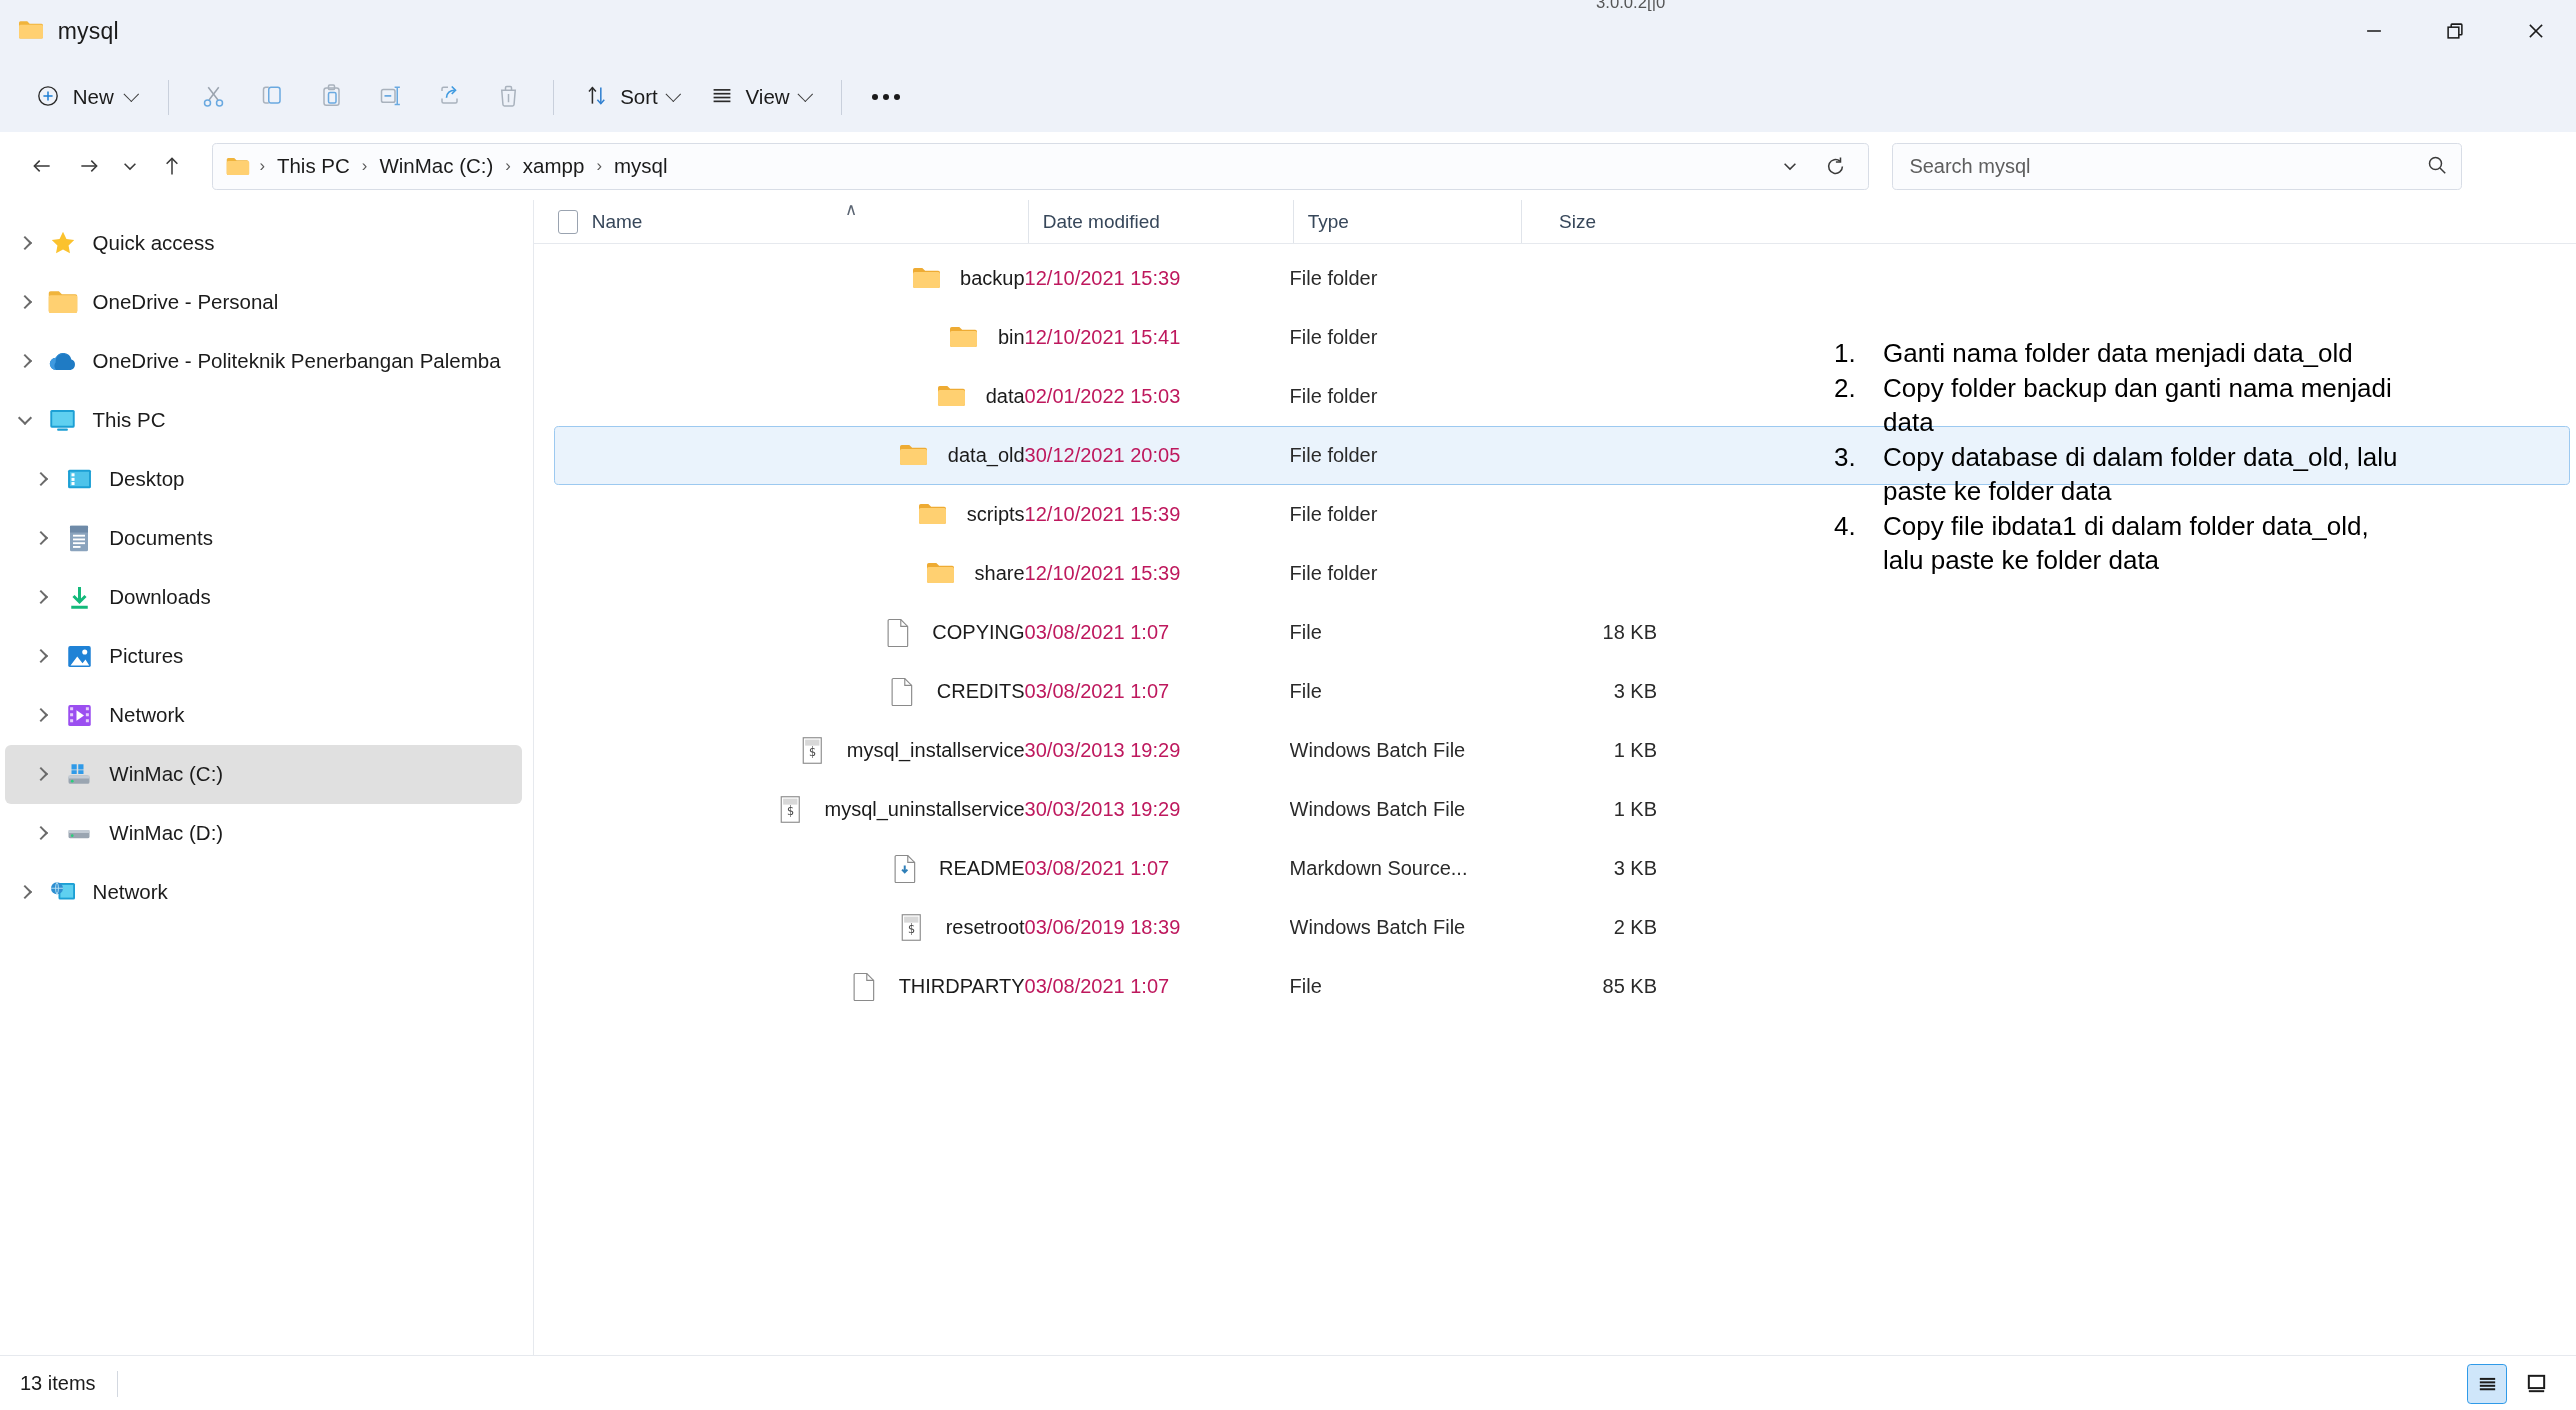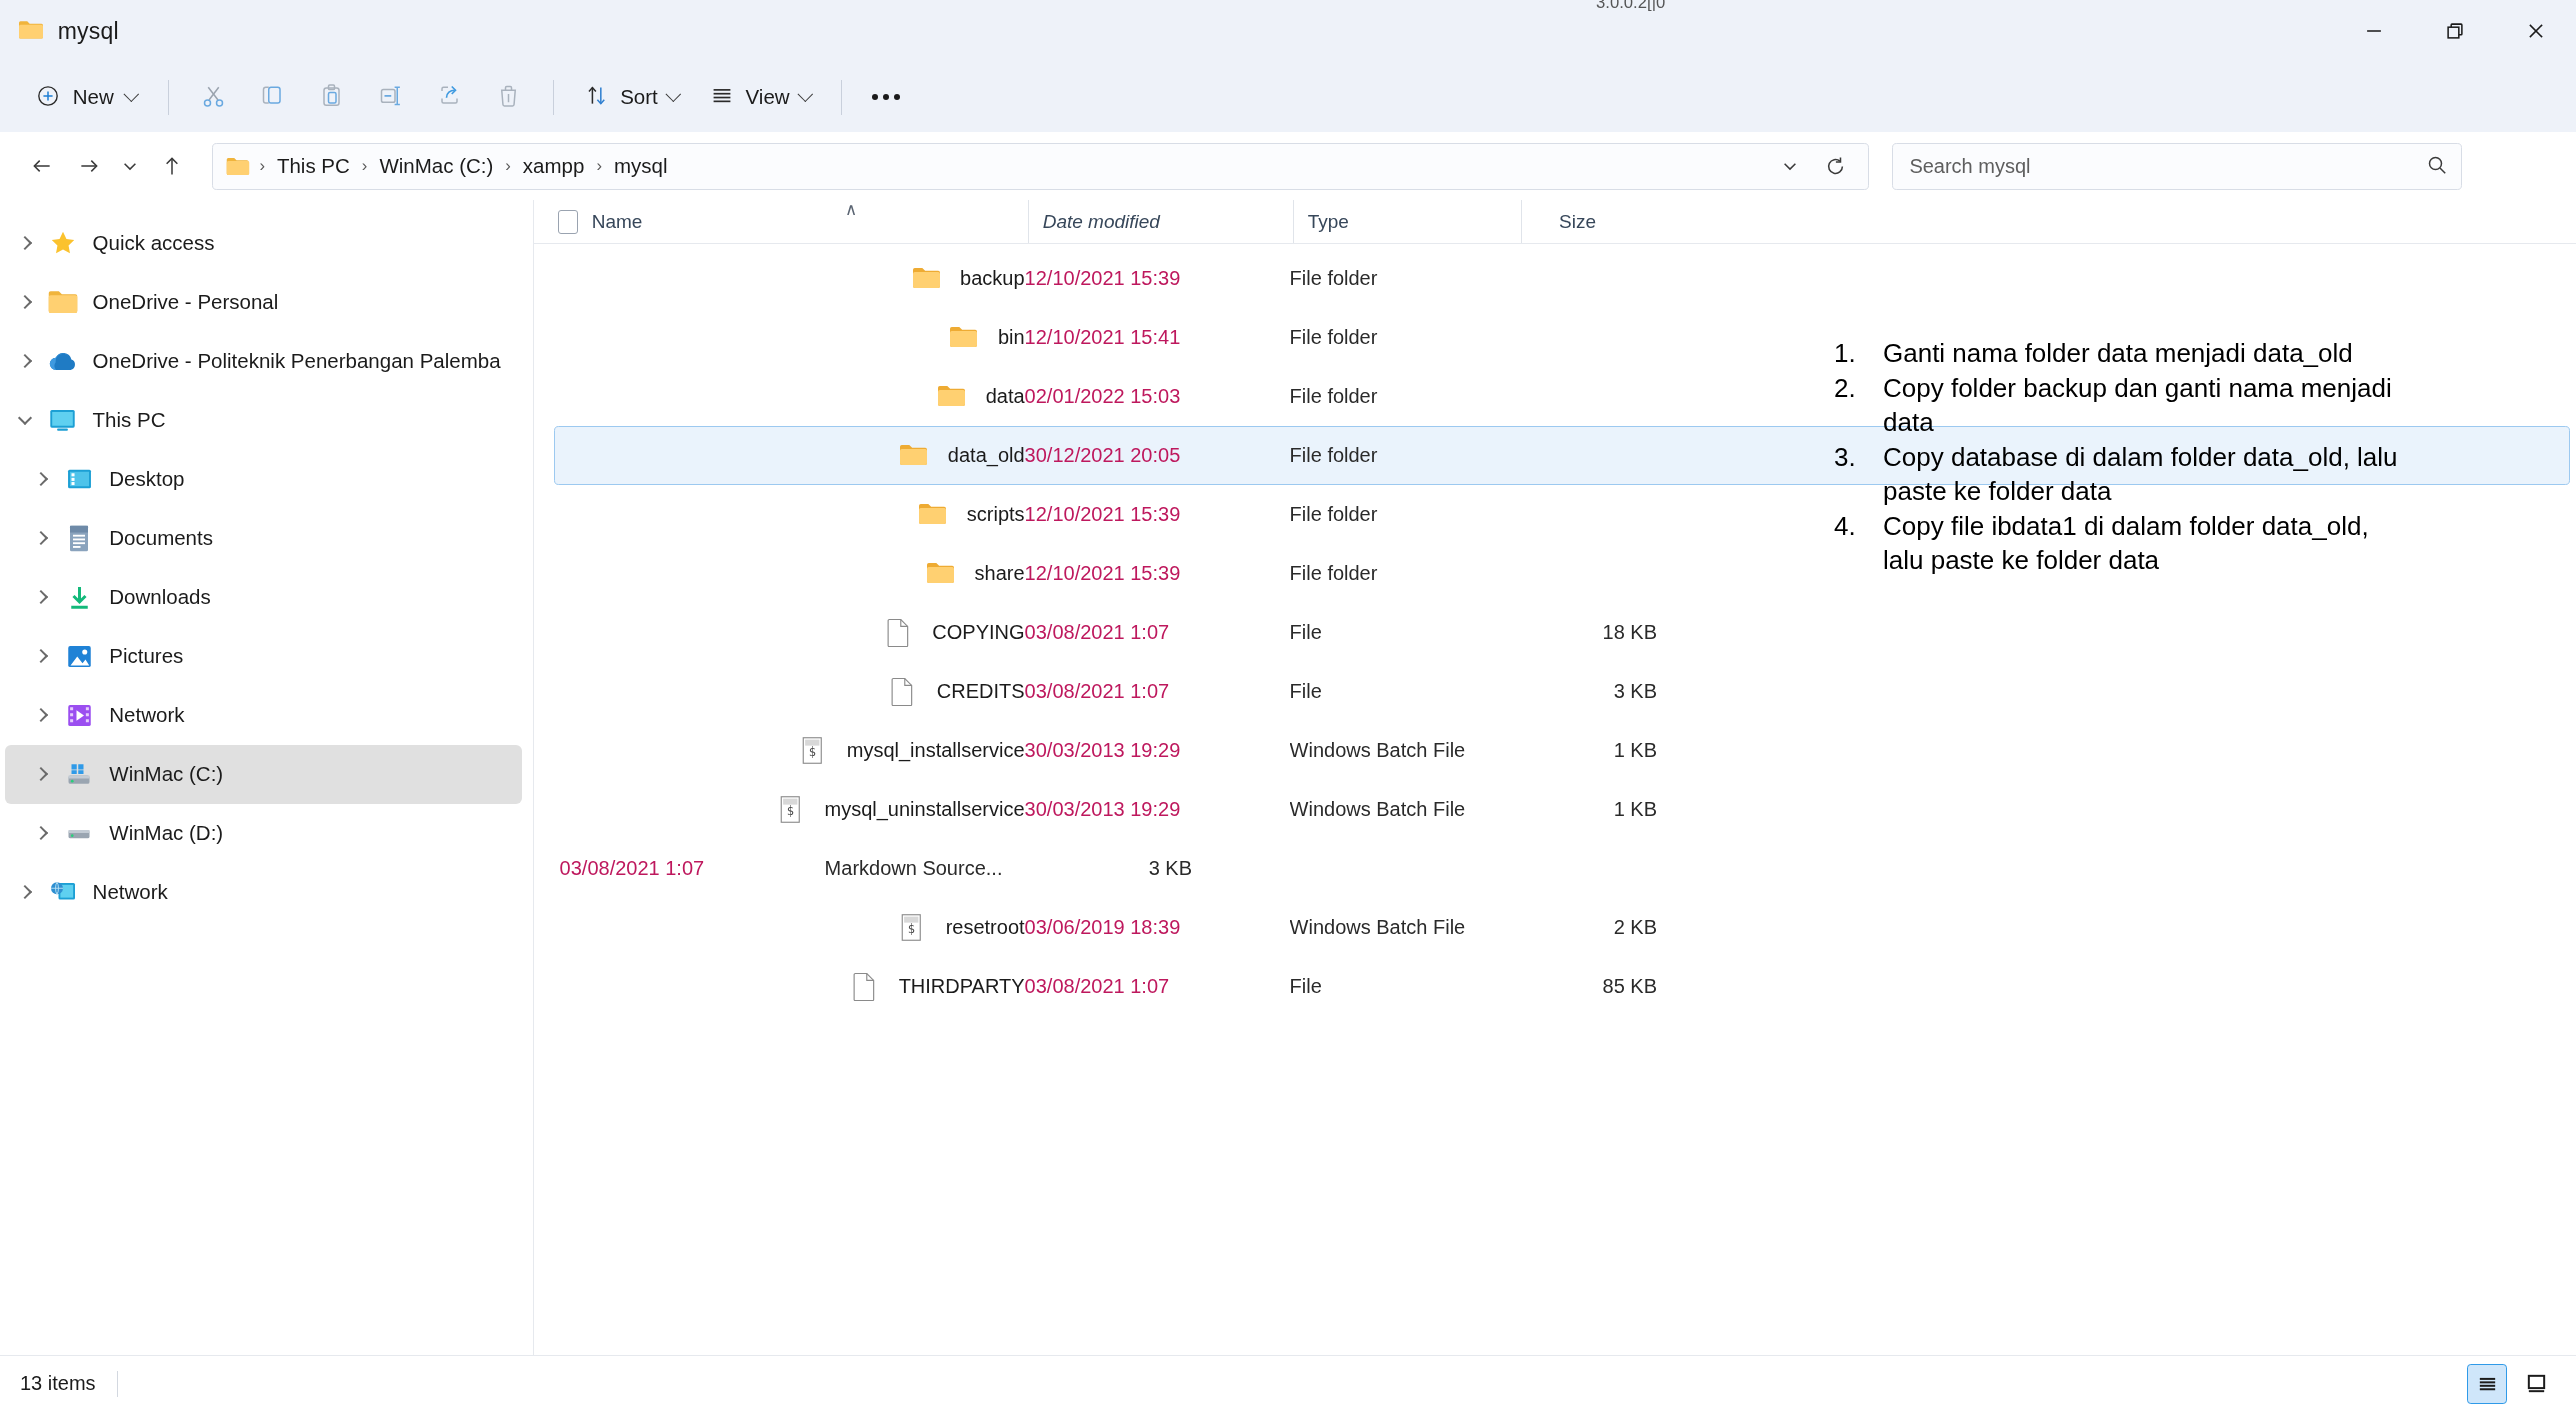--- a/index.html
+++ b/index.html
@@ -276,21 +276,21 @@
     display: flex;
     align-items: center;
     height: 100%;
     padding-left: 13.7px;
     border-left: 0.8px solid #e0e4ea;
     cursor: default;
     position: relative;
   }
   .ch:first-child { border-left: none; }
   .ch-name   { width: 470px; padding-left: 0; }
-  .ch-date   { width: 265px; font-style: italic; }
+  .ch-date   { width: 265px; }
   .ch-type   { width: 228px; }
   .ch-size   { width: 149px; padding-left: 37px; }
   .sel-chk {
     width: 20px; height: 24px;
     border: 1.5px solid #9aa3b0;
     border-radius: 3px;
     margin-right: 13.7px;
     flex: 0 0 auto;
     cursor: default;
   }
@@ -977,20 +977,30 @@
               </svg>
             </span>
             <span>mysql_uninstallservice</span>
           </span>
           <span class="cell c-date">30/03/2013 19:29</span>
           <span class="cell c-type">Windows Batch File</span>
           <span class="cell c-size">1 KB</span>
         </div>
 
         <div class="row">
+          <span class="cell c-name">
+            <span class="file-ico">
+              <svg width="23" height="29" viewBox="0 0 30 38">
+                <path d="M3 2h15l9 9v25a1.6 1.6 0 01-1.6 1.6H3A1.6 1.6 0 011.4 36V3.6A1.6 1.6 0 013 2z" fill="#fff" stroke="#8a8a8a" stroke-width="1.5"></path>
+                <path d="M18 2v9h9" fill="none" stroke="#8a8a8a" stroke-width="1.5"></path>
+                <path d="M14 15v9M10.5 20.5L14 24l3.5-3.5" fill="none" stroke="#2f7fb8" stroke-width="2.6"></path>
+              </svg>
+            </span>
+            <span>README</span>
+          </span>
           <span class="cell c-date">03/08/2021 1:07</span>
           <span class="cell c-type">Markdown Source...</span>
           <span class="cell c-size">3 KB</span>
         </div>
 
         <div class="row">
           <span class="cell c-name">
             <span class="file-ico">
               <svg width="24" height="29" viewBox="0 0 32 38" style="font-size:26px">
                 <rect x="3" y="2" width="24" height="34" fill="#fff" stroke="#8a8a8a" stroke-width="1.5"></rect>

